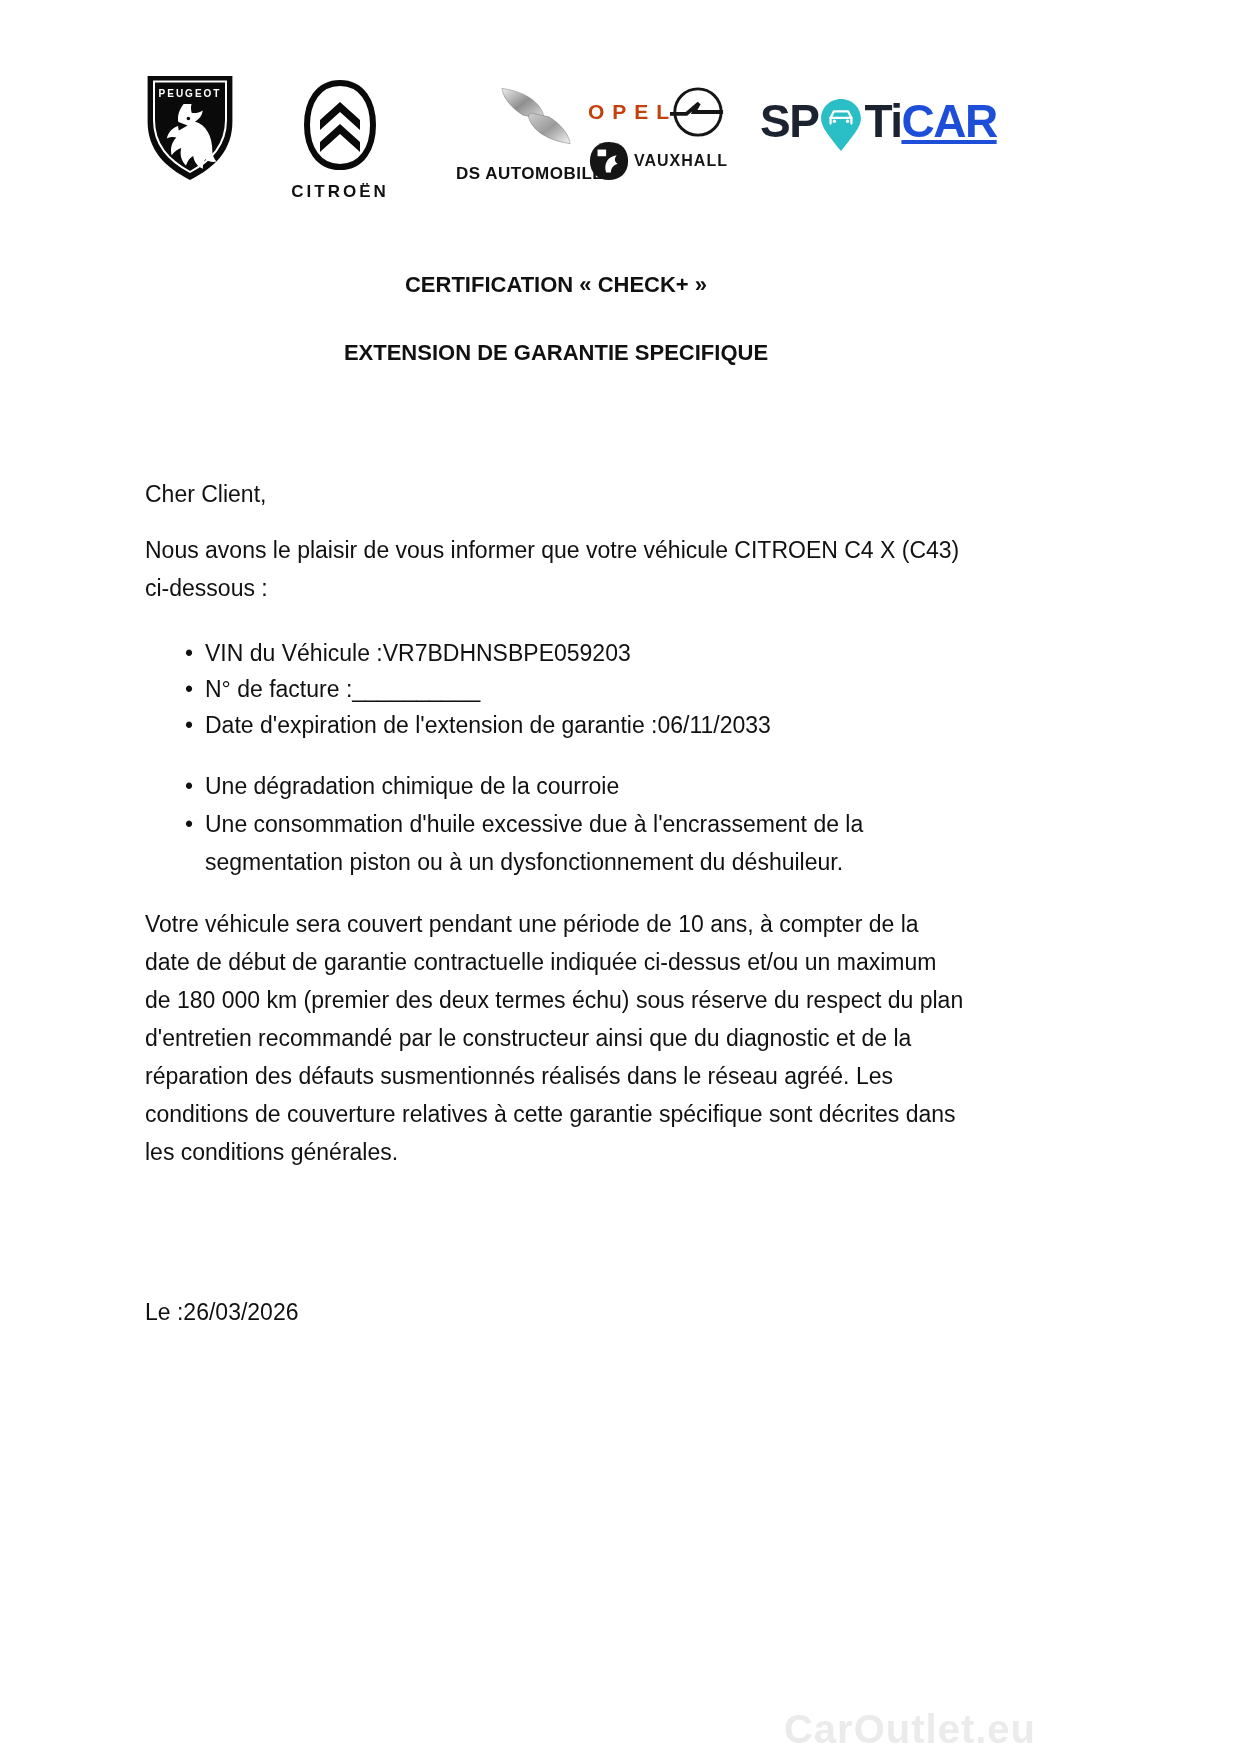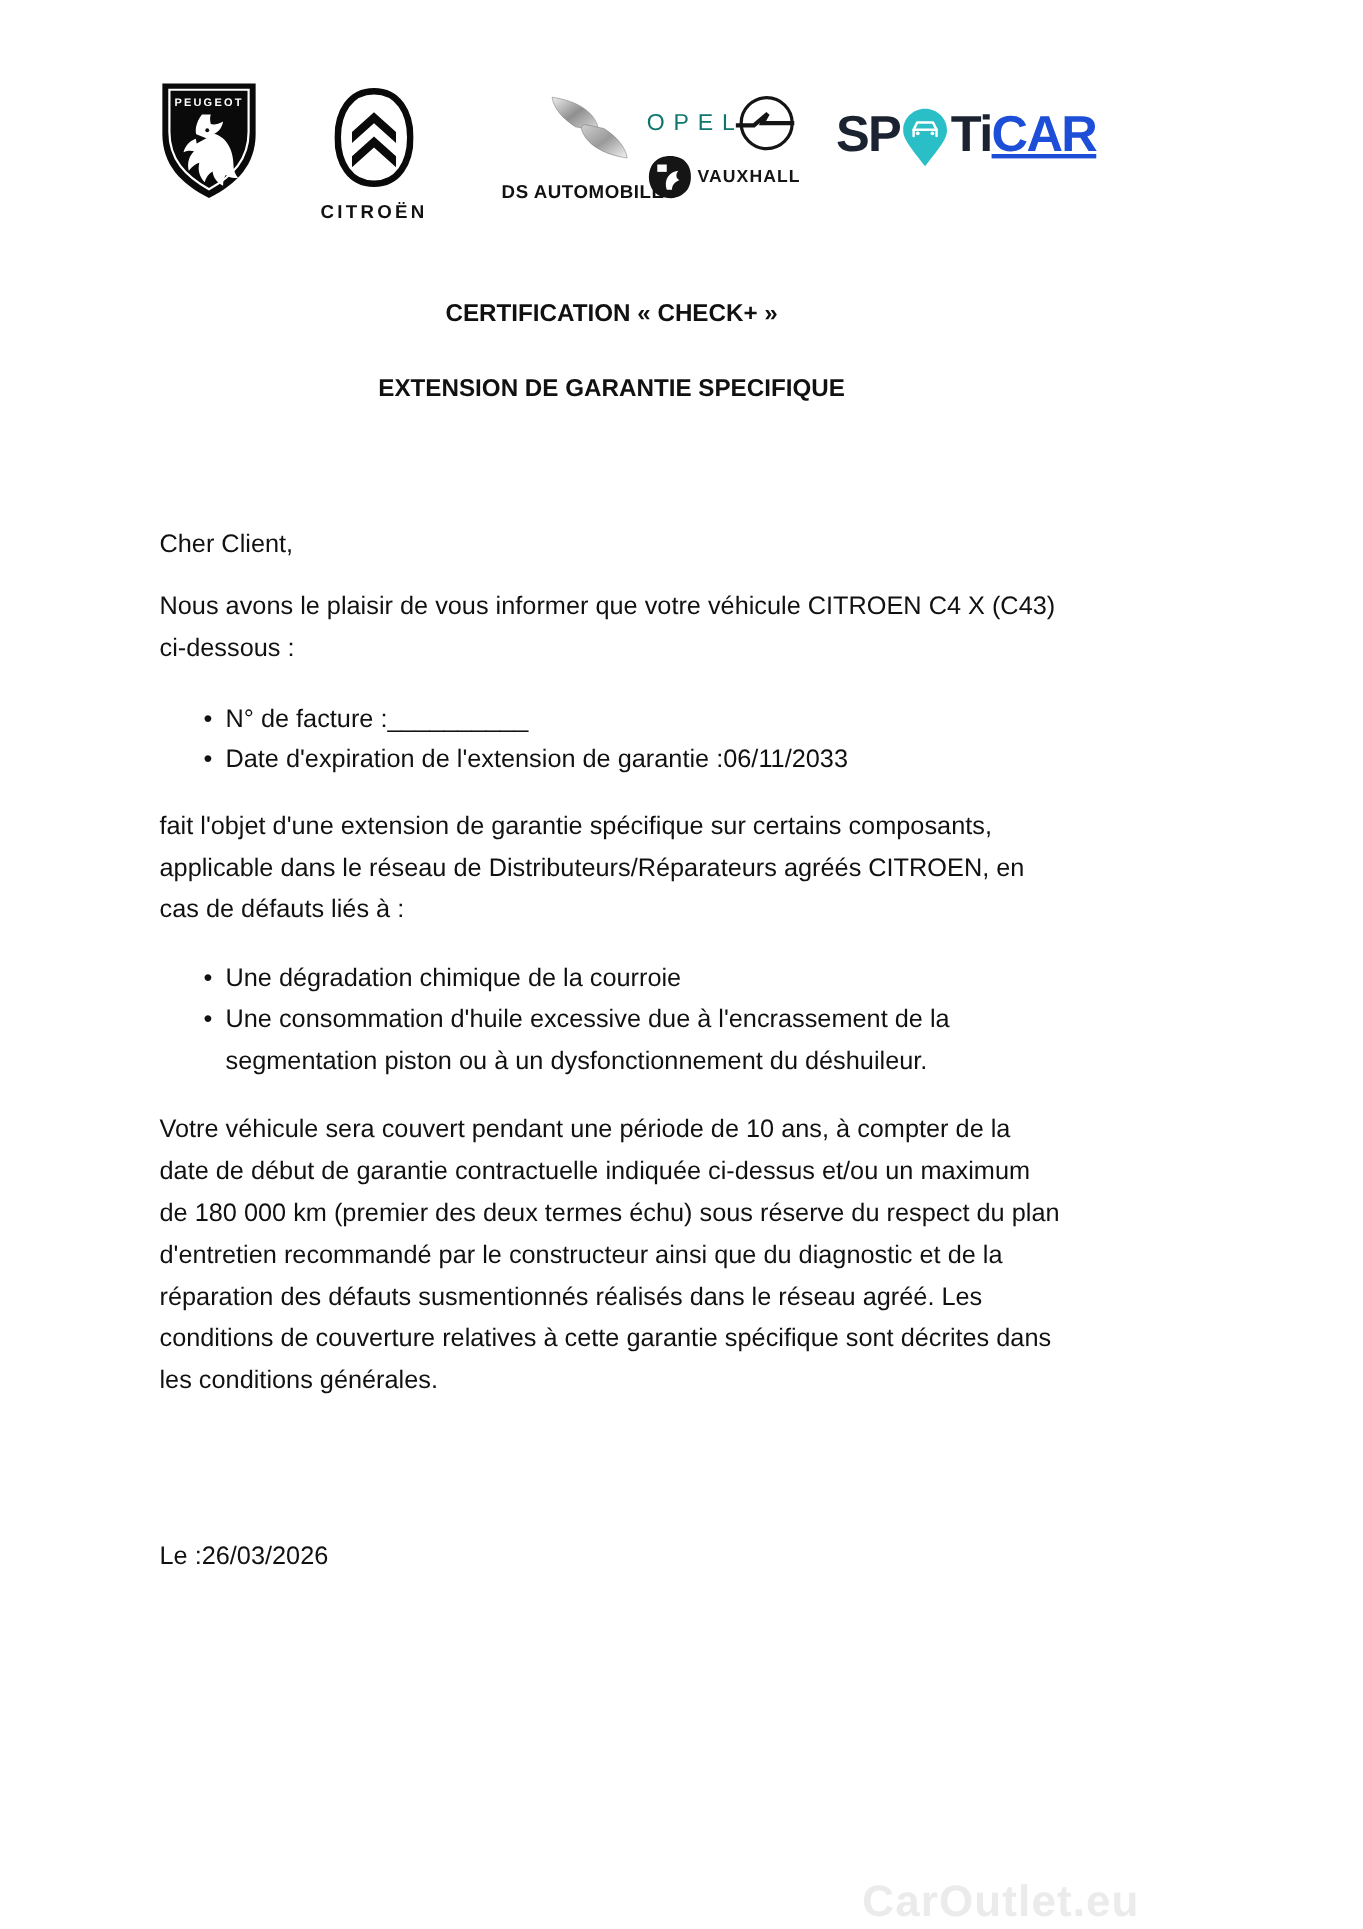--- a/index.html
+++ b/index.html
@@ -13,21 +13,21 @@
   }
   
   .logo{position:absolute;}
   .logo-peugeot{left:142px;top:72px;}
   .logo-citroen{left:278px;top:80px;width:124px;text-align:center;}
   .citroen-caption{margin-top:8px;font-size:17px;font-weight:600;letter-spacing:3px;color:#111;}
   .logo-ds{left:450px;top:84px;width:172px;text-align:center;}
   .ds-caption{margin-top:12px;font-size:17px;font-weight:700;letter-spacing:0.5px;color:#111;}
   .logo-opelvx{left:588px;top:84px;width:160px;}
   .opel-row{display:flex;align-items:center;height:56px;}
-  .opel-word{font-size:21px;font-weight:400;letter-spacing:8px;color:#0f766e;margin-right:-8px;}
+  .opel-word{font-size:21px;font-weight:700;letter-spacing:8px;color:#c2410c;margin-right:-8px;}
   .vauxhall-row{display:flex;align-items:center;margin-top:0px;}
   .vauxhall-word{font-size:16px;font-weight:800;letter-spacing:1px;color:#151515;margin-left:4px;}
   .logo-spoticar{left:760px;top:98px;display:flex;align-items:flex-start;}
   .spoticar-letter{font-size:46px;line-height:46px;font-weight:800;letter-spacing:-1.5px;}
   .sp-navy{color:#1B2330;}
   .sp-teal{color:#1d4ed8;text-decoration:underline;}
   .spoticar-pin{margin:0 2px;}
   
   .doc-title{position:absolute;left:145px;width:822px;text-align:center;font-size:22px;font-weight:700;color:#111;}
   .doc-title.t1{top:272px;}
@@ -132,25 +132,25 @@
   <div class="doc-title t2">EXTENSION DE GARANTIE SPECIFIQUE</div>
   <div class="doc-title t1">CERTIFICATION « CHECK+ »</div>
 
   <div class="letter">
 
     <p class="salutation">Cher Client,</p>
 
     <p class="intro">Nous avons le plaisir de vous informer que votre véhicule CITROEN C4 X (C43) ci-dessous :</p>
 
     <ul class="bullets details">
+      <li>VIN du Véhicule :VR7BDHNSBPE059203</li>
       <li><span>N° de facture :</span><span>__________</span></li>
       <li>Date d'expiration de l'extension de garantie :06/11/2033</li>
     </ul>
 
-    <p class="scope">fait l'objet d'une extension de garantie spécifique sur certains composants, applicable dans le réseau de Distributeurs/Réparateurs agréés CITROEN, en cas de défauts liés à :</p>
 
     <ul class="bullets defects">
       <li>Une dégradation chimique de la courroie</li>
       <li>Une consommation d'huile excessive due à l'encrassement de la segmentation piston ou à un dysfonctionnement du déshuileur.</li>
     </ul>
 
     <p class="coverage">Votre véhicule sera couvert pendant une période de 10 ans, à compter de la date de début de garantie contractuelle indiquée ci-dessus et/ou un maximum de 180 000 km (premier des deux termes échu) sous réserve du respect du plan d'entretien recommandé par le constructeur ainsi que du diagnostic et de la réparation des défauts susmentionnés réalisés dans le réseau agréé. Les conditions de couverture relatives à cette garantie spécifique sont décrites dans les conditions générales.</p>
 
     <p class="dateline">Le :26/03/2026</p>
 

